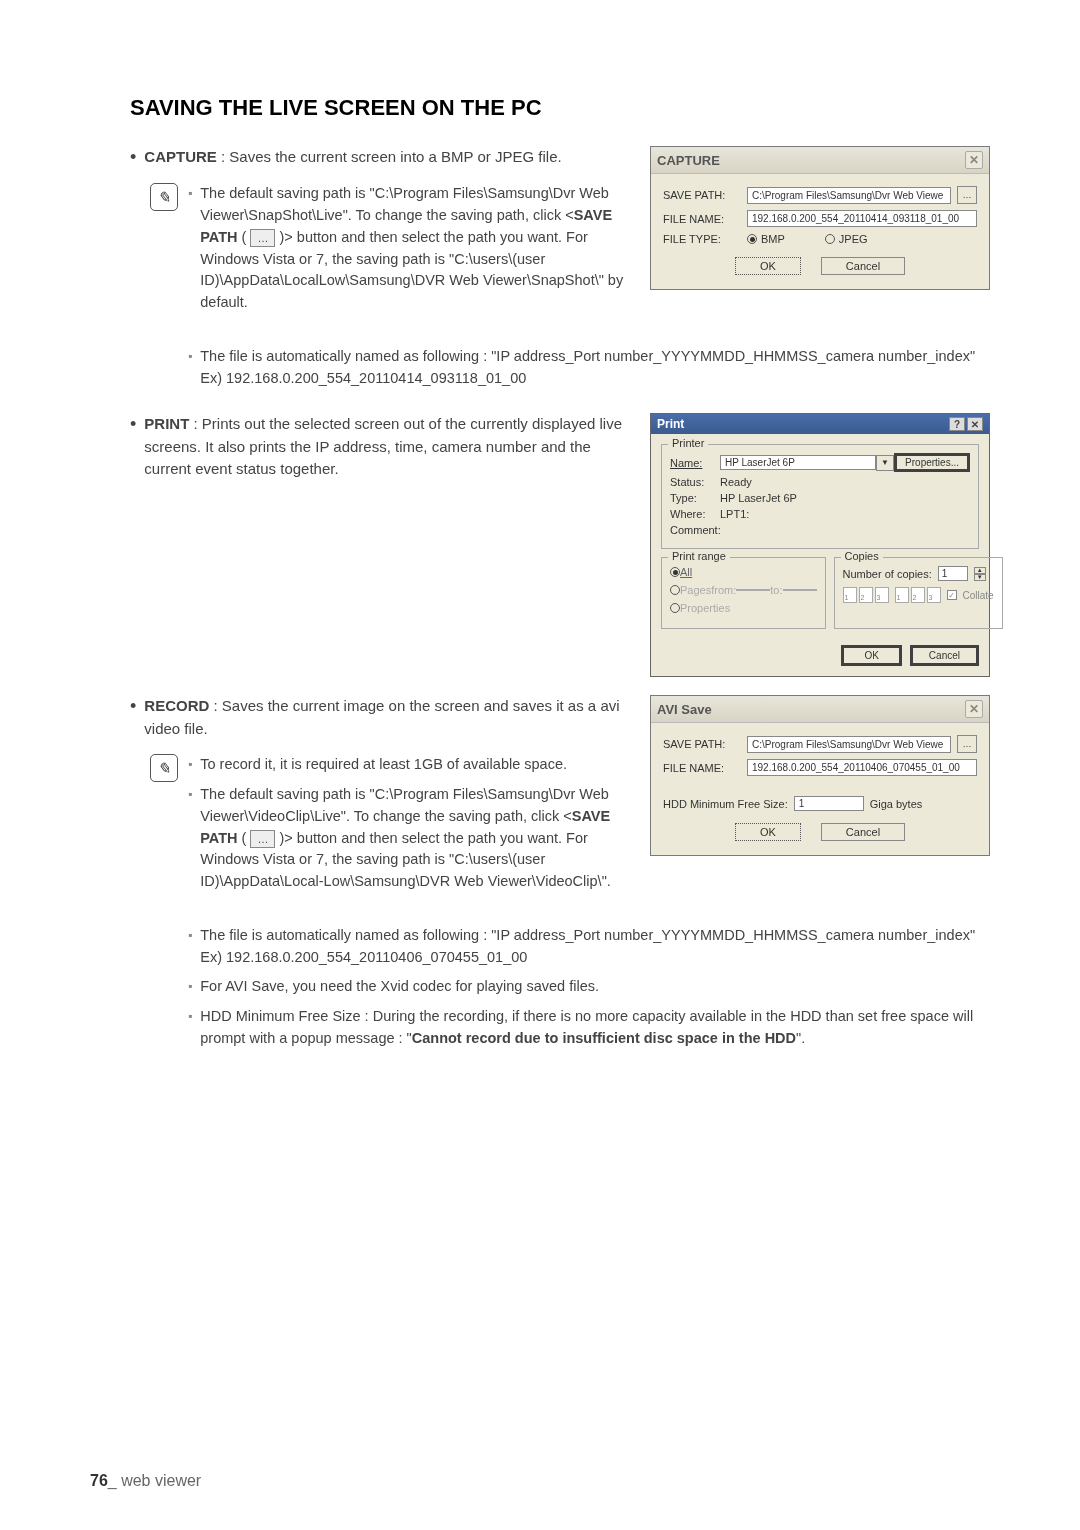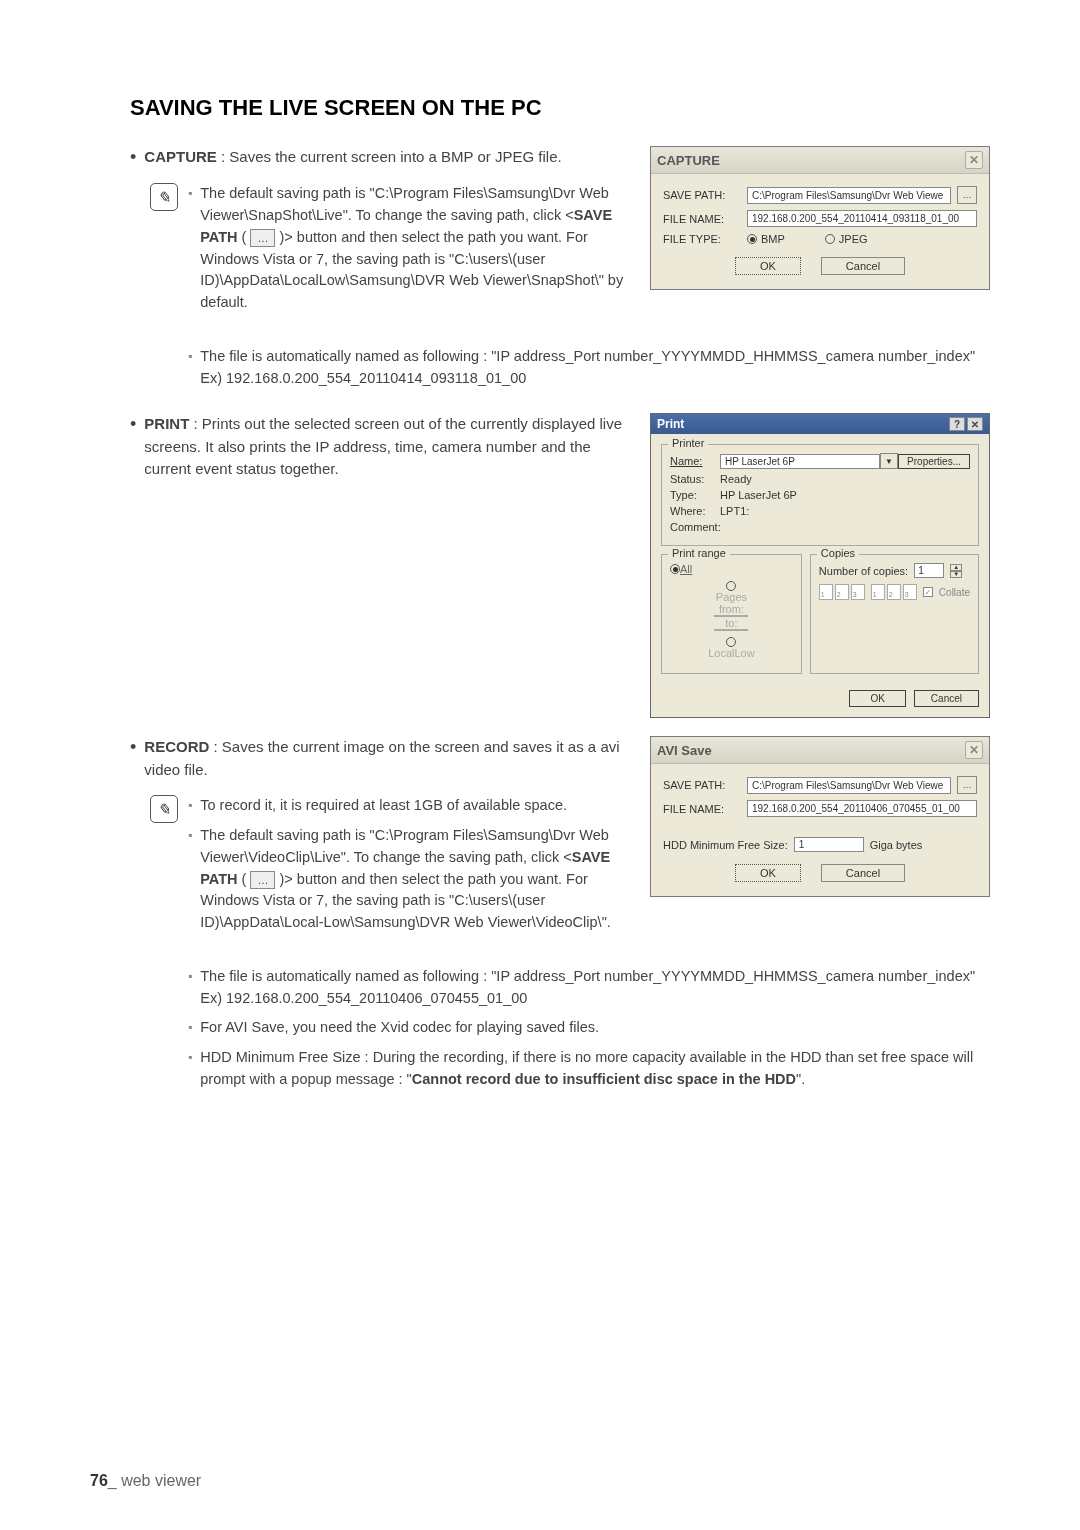--- a/index.html
+++ b/index.html
@@ -40,33 +40,33 @@
     .print-title { background: linear-gradient(#4a6ea9, #3a5a90); color: #fff; padding: 3px 6px; display: flex; justify-content: space-between; font-size: 12px; font-weight: bold; }
     .print-close { display: flex; gap: 2px; }
     .print-close span { width: 16px; height: 14px; background: #ddd; border: 1px solid #888; font-size: 10px; display: flex; align-items: center; justify-content: center; color: #444; }
     .print-body { padding: 10px; }
     .fieldset { border: 1px solid #aaa; padding: 8px; margin-bottom: 8px; position: relative; }
     .fieldset-legend { position: absolute; top: -8px; left: 6px; background: #ece9d8; padding: 0 4px; font-size: 11px; }
     .print-row { display: flex; align-items: center; gap: 0; font-size: 11px; margin-bottom: 4px; }
     .print-row .lbl { width: 50px; }
     .print-name-input { flex: 1; border: 1px solid #888; background: #fff; padding: 1px 4px; font-size: 10px; }
     .print-select-btn { width: 18px; height: 16px; border: 1px solid #888; background: #ece9d8; display: flex; align-items: center; justify-content: center; font-size: 8px; }
-    .print-prop-btn { border: 1px solid #404040; background: #ece9d8; padding: 1px 8px; font-size: 10px; }
+    .print-prop-btn { border: 3px solid #404040; background: #ece9d8; padding: 1px 8px; font-size: 10px; }
     .print-cols { display: flex; gap: 8px; }
     .print-cols .fieldset { flex: 1; }
     .copies-row { display: flex; align-items: center; gap: 6px; font-size: 11px; margin-bottom: 6px; }
     .copies-input { width: 30px; border: 1px solid #888; background: #fff; padding: 1px 3px; font-size: 10px; }
     .spin { display: flex; flex-direction: column; }
     .spin span { width: 12px; height: 7px; border: 1px solid #888; font-size: 6px; display: flex; align-items: center; justify-content: center; background: #ece9d8; }
     .collate-icons { display: flex; align-items: center; gap: 6px; font-size: 10px; color: #888; }
     .collate-icon-group { display: flex; gap: 2px; }
     .collate-pg { width: 14px; height: 16px; border: 1px solid #aaa; font-size: 7px; display: flex; align-items: flex-end; justify-content: flex-start; padding: 1px; background: #fff; }
     .print-bot-btns { display: flex; justify-content: flex-end; gap: 8px; margin-top: 8px; }
     .range-item { font-size: 11px; color: #666; margin-bottom: 6px; display: flex; align-items: center; gap: 0; }
-    .range-item.disabled { color: #aaa; flex-direction: column; }
+    .range-item.disabled { color: #aaa; }
     .small-input { width: 34px; border: 1px solid #aaa; padding: 0 2px; font-size: 9px; background: #fff; }
     .bold-inline { font-weight: bold; }
     .hdd-row { display: flex; align-items: center; gap: 6px; font-size: 11px; margin-top: 20px; }
     .hdd-label { font-size: 11px; }
     .hdd-input { width: 70px; border: 1px solid #888; background: #fff; padding: 1px 4px; font-size: 10px; }
     .footer { position: absolute; bottom: 40px; left: 90px; font-size: 16px; color: #666; }
     .footer-num { font-weight: bold; color: #333; }
     .underline { text-decoration: underline; }
     .cb { width: 10px; height: 10px; border: 1px solid #888; display: inline-flex; align-items: center; justify-content: center; font-size: 8px; background: #fff; }
   </style>
@@ -202,21 +202,21 @@
               <div class="range-item disabled">
                   <span class="radio-dot"></span>
                   <span>Pages</span> 
                   <span>from:</span>
                   <span class="small-input"></span> 
                   <span>to:</span>
                   <span class="small-input"></span>
                 </div>
               <div class="range-item disabled">
                   <span class="radio-dot"></span>
-                  <span>LocalLow</span>
+                  <span>Properties</span>
                 </div>
             </div>
             <div class="fieldset">
               <span class="fieldset-legend">Copies</span>
               <div class="copies-row">
                 <span>Number of copies:</span>
                 <span class="copies-input">1</span>
                 <div class="spin">
                     <span>▲</span>
                     <span>▼</span>

